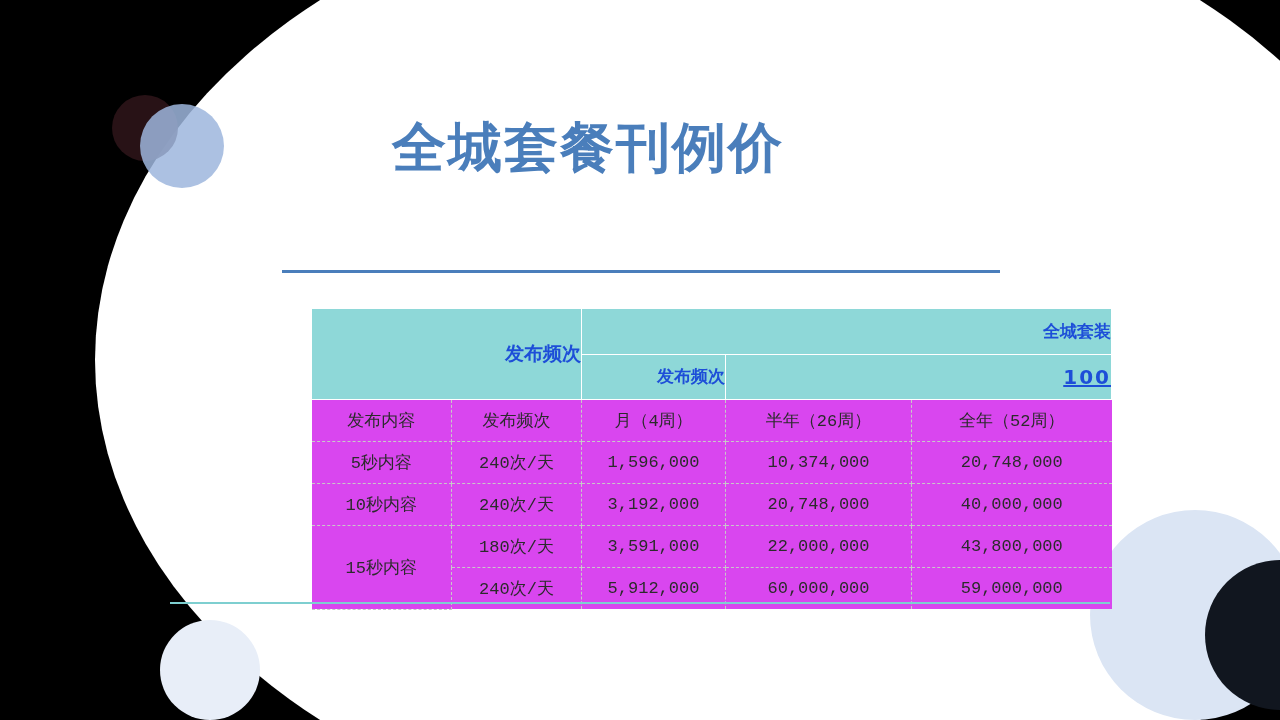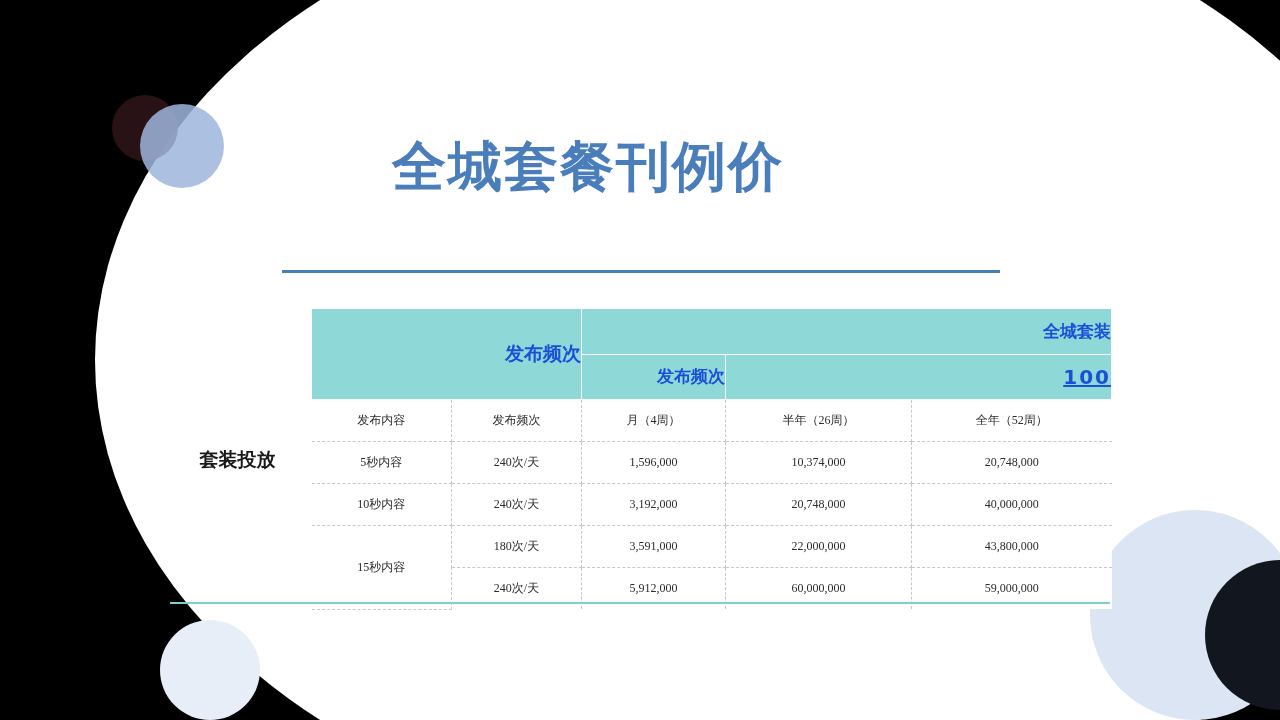--- a/index.html
+++ b/index.html
@@ -81,21 +81,20 @@
     position: absolute;
     left: 0;
     top: 112px;
     width: 1176px;
     text-align: center;
     font-size: 54px;
     font-weight: bold;
     color: #4a7ebb;
     letter-spacing: 2px;
     font-family: "DejaVu Sans", "Liberation Sans", sans-serif;
-    margin-top: 19px;
   }
 
   
   .title-rule {
     position: absolute;
     left: 282px;
     top: 270px;
     width: 718px;
     height: 3px;
     background: #4a7ebb;
@@ -154,28 +153,28 @@
   .hdr-tall {
     height: 90px;
     font-size: 19px;
   }
   .hdr-count {
     font-size: 20px;
     letter-spacing: 2px;
     text-decoration: underline;
   }
   td.cell {
-    background: #ffffff;
+    background: #d946ef;
     color: #2b2b2b;
-    font-size: 12px;
+    font-size: 17px;
     text-align: center;
     height: 41px;
     border-bottom: 1px dashed #c8c8c8;
     border-right: 1px dashed #c8c8c8;
-    font-family: Liberation Serif, serif;
+    font-family: Liberation Mono, monospace;
   }
   td.cell.last-col {
     border-right: none;
   }
   tr.last-row td.cell {
     border-bottom: none;
   }
   .col-1 { width: 140px; }
   .col-2 { width: 130px; }
   .col-3 { width: 144px; }
@@ -191,21 +190,20 @@
 
   <div class="deco deco-dark-small"></div>
   <div class="deco deco-blue-1"></div>
   <div class="deco deco-pale-bottom"></div>
   <div class="deco deco-blue-bottom-right"></div>
   <div class="deco deco-dark-bottom-right"></div>
 
   <div class="title">全城套餐刊例价</div>
   <div class="title-rule"></div>
 
-  <div class="row-label">套装投放</div>
 
   <div class="table-wrap">
     <table class="pricing">
       <colgroup>
         <col class="col-1">
           <col class="col-2">
           <col class="col-3">
           <col class="col-4">
           <col class="col-5">
       </colgroup>

